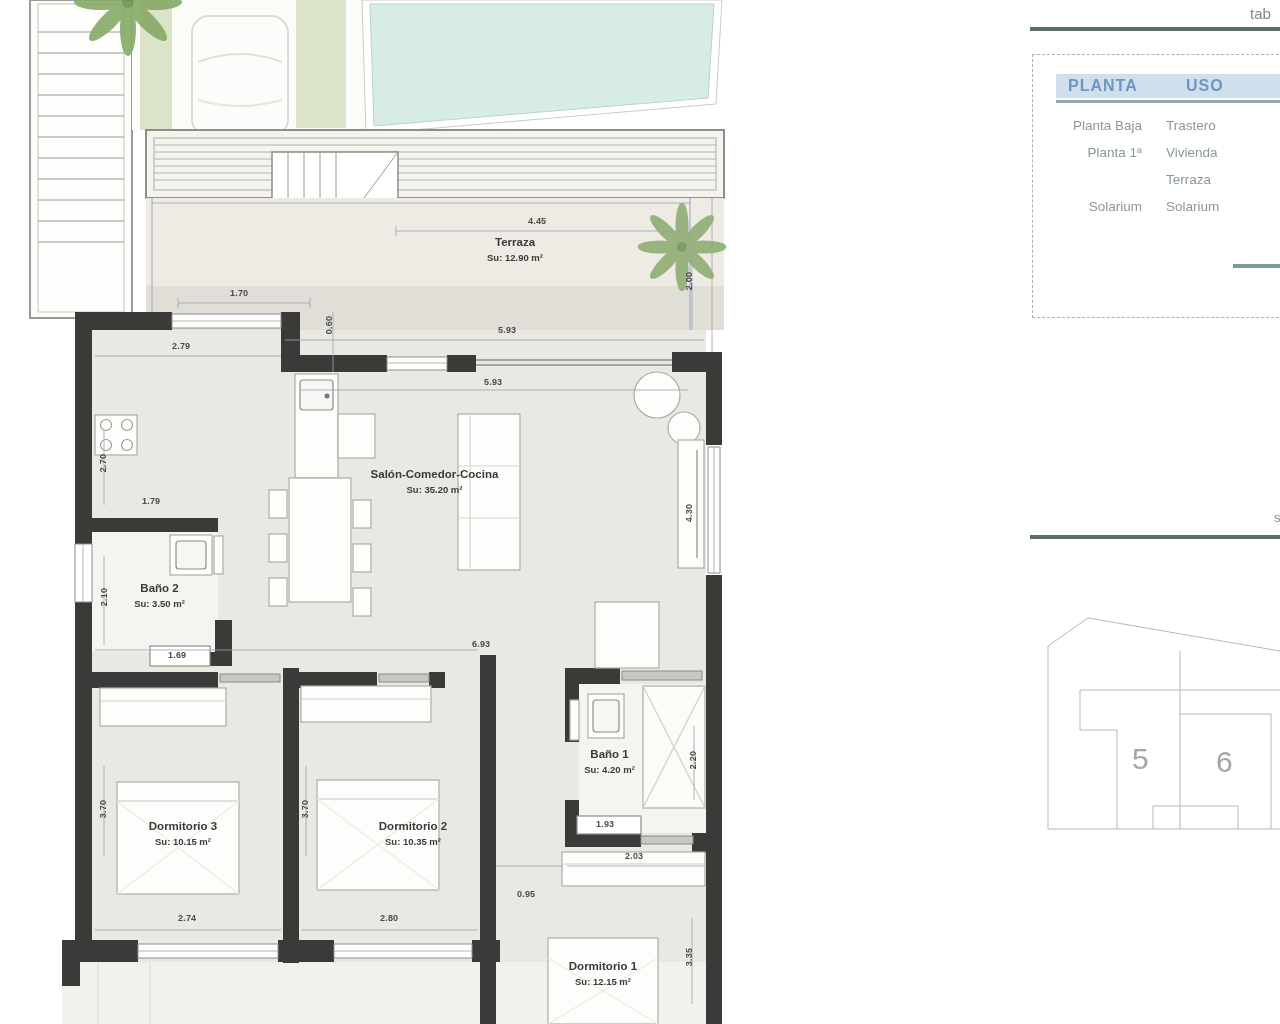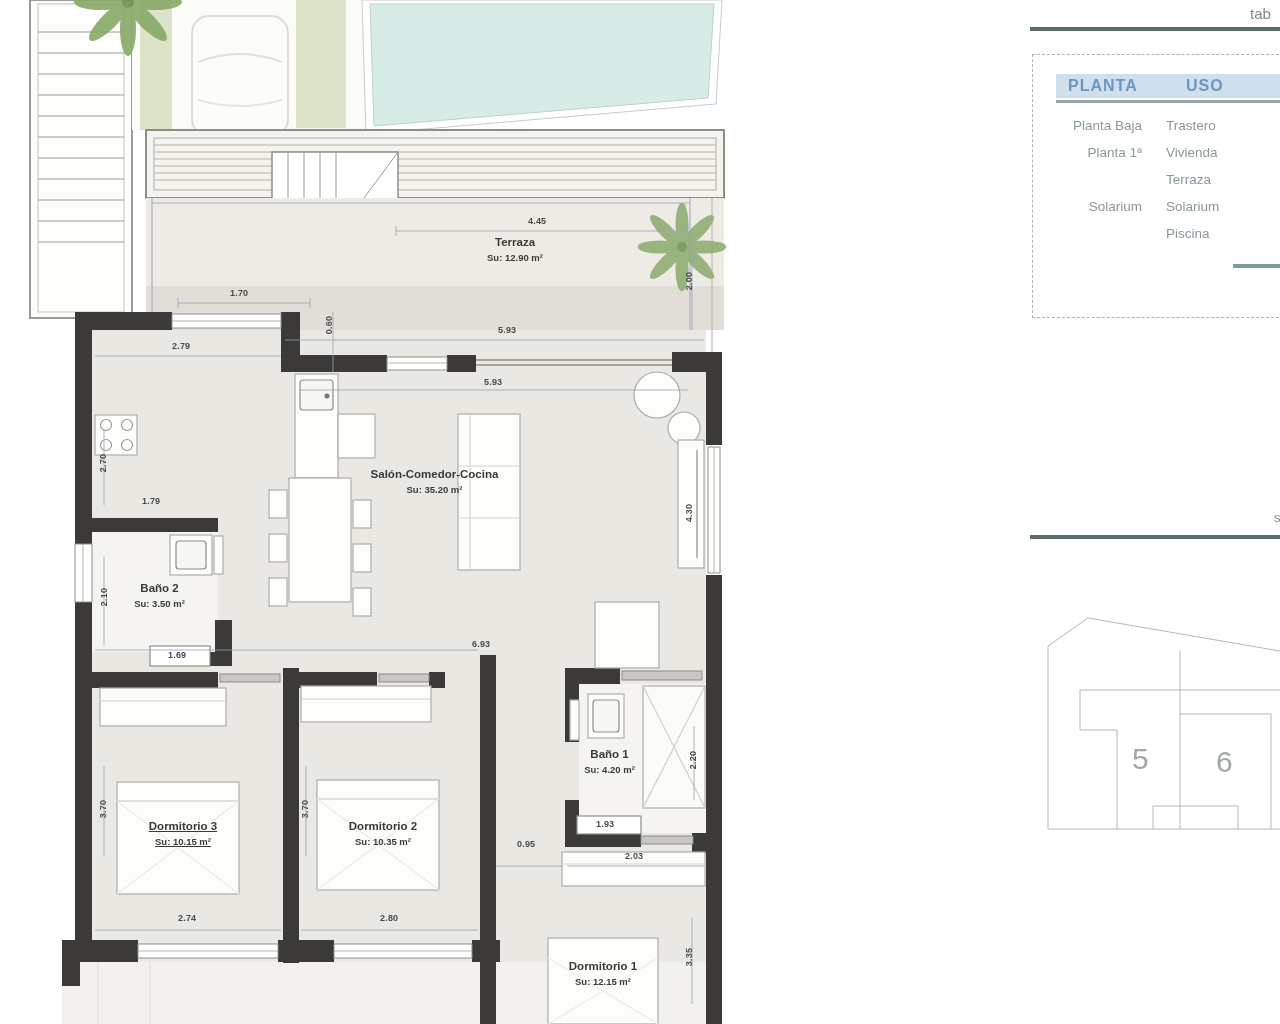--- a/index.html
+++ b/index.html
@@ -261,25 +261,25 @@
     <span class="rarea">Su: 35.20 m²</span>
   </div>
   <div class="room" style="left:102px;top:580px;width:115px;">
     <span class="rname">Baño 2</span>
     <span class="rarea">Su: 3.50 m²</span>
   </div>
   <div class="room" style="left:552px;top:746px;width:115px;">
     <span class="rname">Baño 1</span>
     <span class="rarea">Su: 4.20 m²</span>
   </div>
-  <div class="room" style="left:108px;top:818px;width:150px;text-decoration:underline;">
+  <div class="room" style="left:108px;top:818px;width:150px;">
     <span class="rname">Dormitorio 3</span>
     <span class="rarea">Su: 10.15 m²</span>
   </div>
-  <div class="room" style="left:308px;top:818px;width:150px;">
+  <div class="room" style="left:308px;top:818px;width:150px;padding-left:30px;">
     <span class="rname">Dormitorio 2</span>
     <span class="rarea">Su: 10.35 m²</span>
   </div>
   <div class="room" style="left:528px;top:958px;width:150px;">
     <span class="rname">Dormitorio 1</span>
     <span class="rarea">Su: 12.15 m²</span>
   </div>
 
   <span class="dim" style="left:528px;top:216px;">4.45</span>
   <span class="dim" style="left:230px;top:288px;">1.70</span>
@@ -289,21 +289,21 @@
   <span class="dim" style="left:498px;top:325px;">5.93</span>
   <span class="dim" style="left:484px;top:377px;">5.93</span>
   <span class="dim rot" style="left:94px;top:458px;">2.70</span>
   <span class="dim" style="left:142px;top:496px;">1.79</span>
   <span class="dim rot" style="left:95px;top:592px;">2.10</span>
   <span class="dim" style="left:168px;top:650px;">1.69</span>
   <span class="dim" style="left:472px;top:639px;text-align:center;">6.93</span>
   <span class="dim rot" style="left:680px;top:508px;">4.30</span>
   <span class="dim rot" style="left:684px;top:755px;">2.20</span>
   <span class="dim" style="left:596px;top:819px;">1.93</span>
-  <span class="dim" style="left:517px;top:839px;text-align:right;">0.95</span>
+  <span class="dim" style="left:517px;top:889px;text-align:right;">0.95</span>
   <span class="dim" style="left:625px;top:851px;">2.03</span>
   <span class="dim rot" style="left:94px;top:804px;">3.70</span>
   <span class="dim rot" style="left:296px;top:804px;">3.70</span>
   <span class="dim" style="left:178px;top:913px;">2.74</span>
   <span class="dim" style="left:380px;top:913px;">2.80</span>
   <span class="dim rot" style="left:680px;top:952px;">3.35</span>
 
   <span class="partial" style="left:1250px;top:5px;font-size:15px;">tab</span>
   <div class="hline" style="left:1030px;top:27px;width:250px;height:4px;"></div>
 
@@ -324,24 +324,20 @@
       <span class="tcol2">Vivienda</span>
     </div>
     <div class="trow">
       <span class="tcol1"></span>
       <span class="tcol2">Terraza</span>
     </div>
     <div class="trow">
       <span class="tcol1">Solarium</span>
       <span class="tcol2">Solarium</span>
     </div>
-    <div class="trow">
-      <span class="tcol1"></span>
-      <span class="tcol2">Piscina</span>
-    </div>
   </div>
 
   <div class="tealseg" style="left:1233px;top:264px;width:47px;height:4px;"></div>
 
   <span class="partial" style="left:1274px;top:510px;font-size:13px;">s</span>
   <div class="hline" style="left:1030px;top:535px;width:250px;height:4px;"></div>
 
   <span class="plotnum" style="left:1132px;top:742px;">5</span>
   <span class="plotnum" style="left:1216px;top:745px;">6</span>
 

